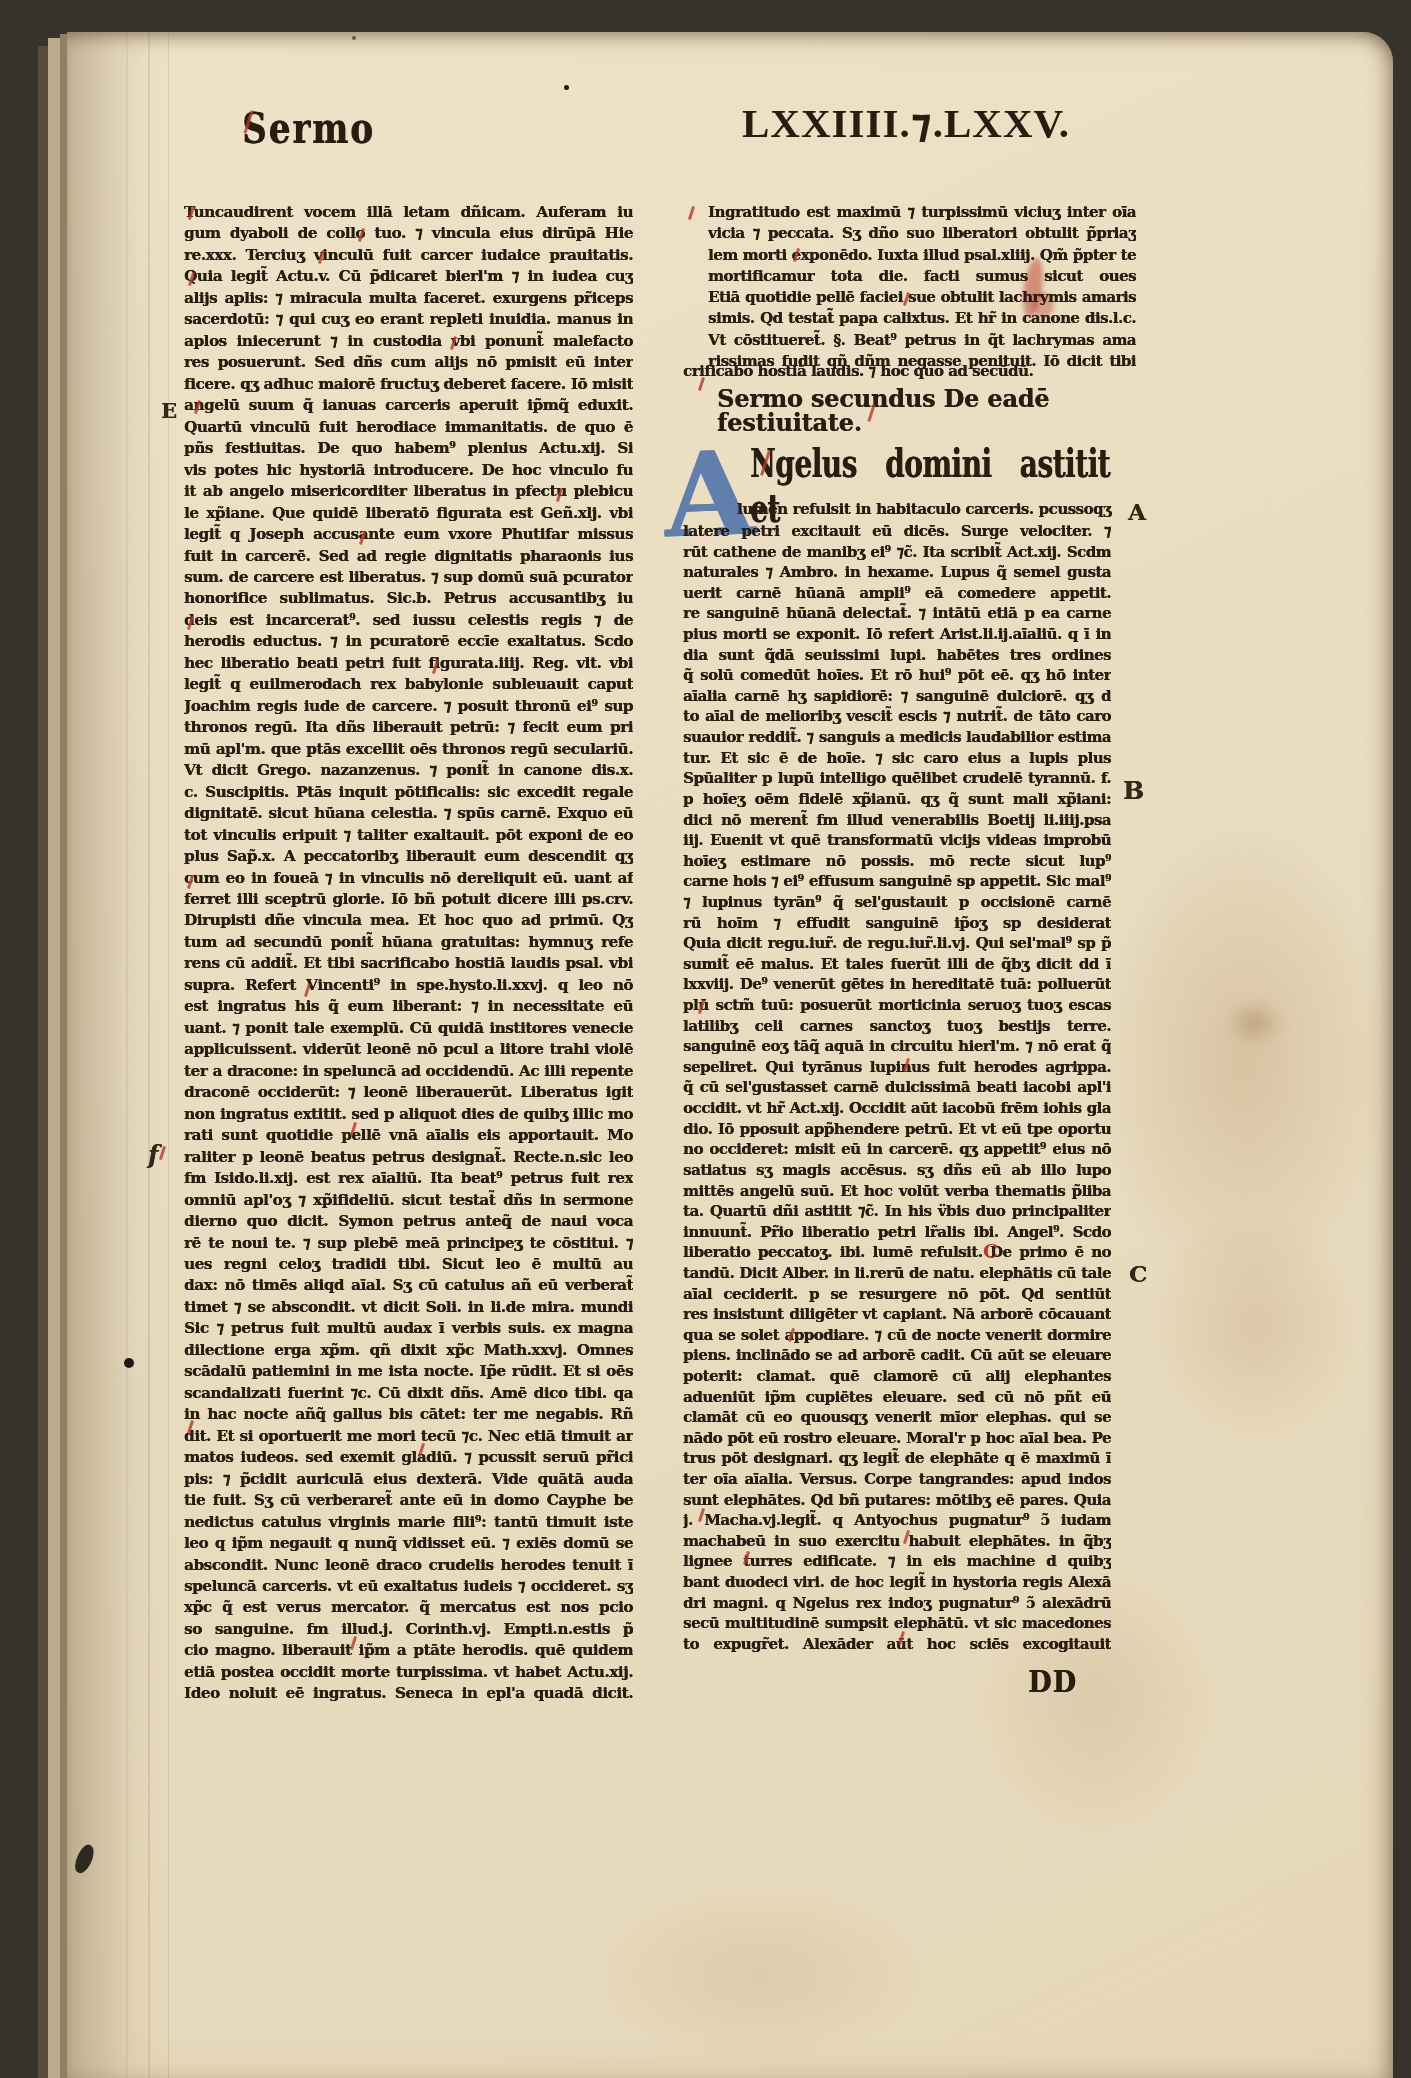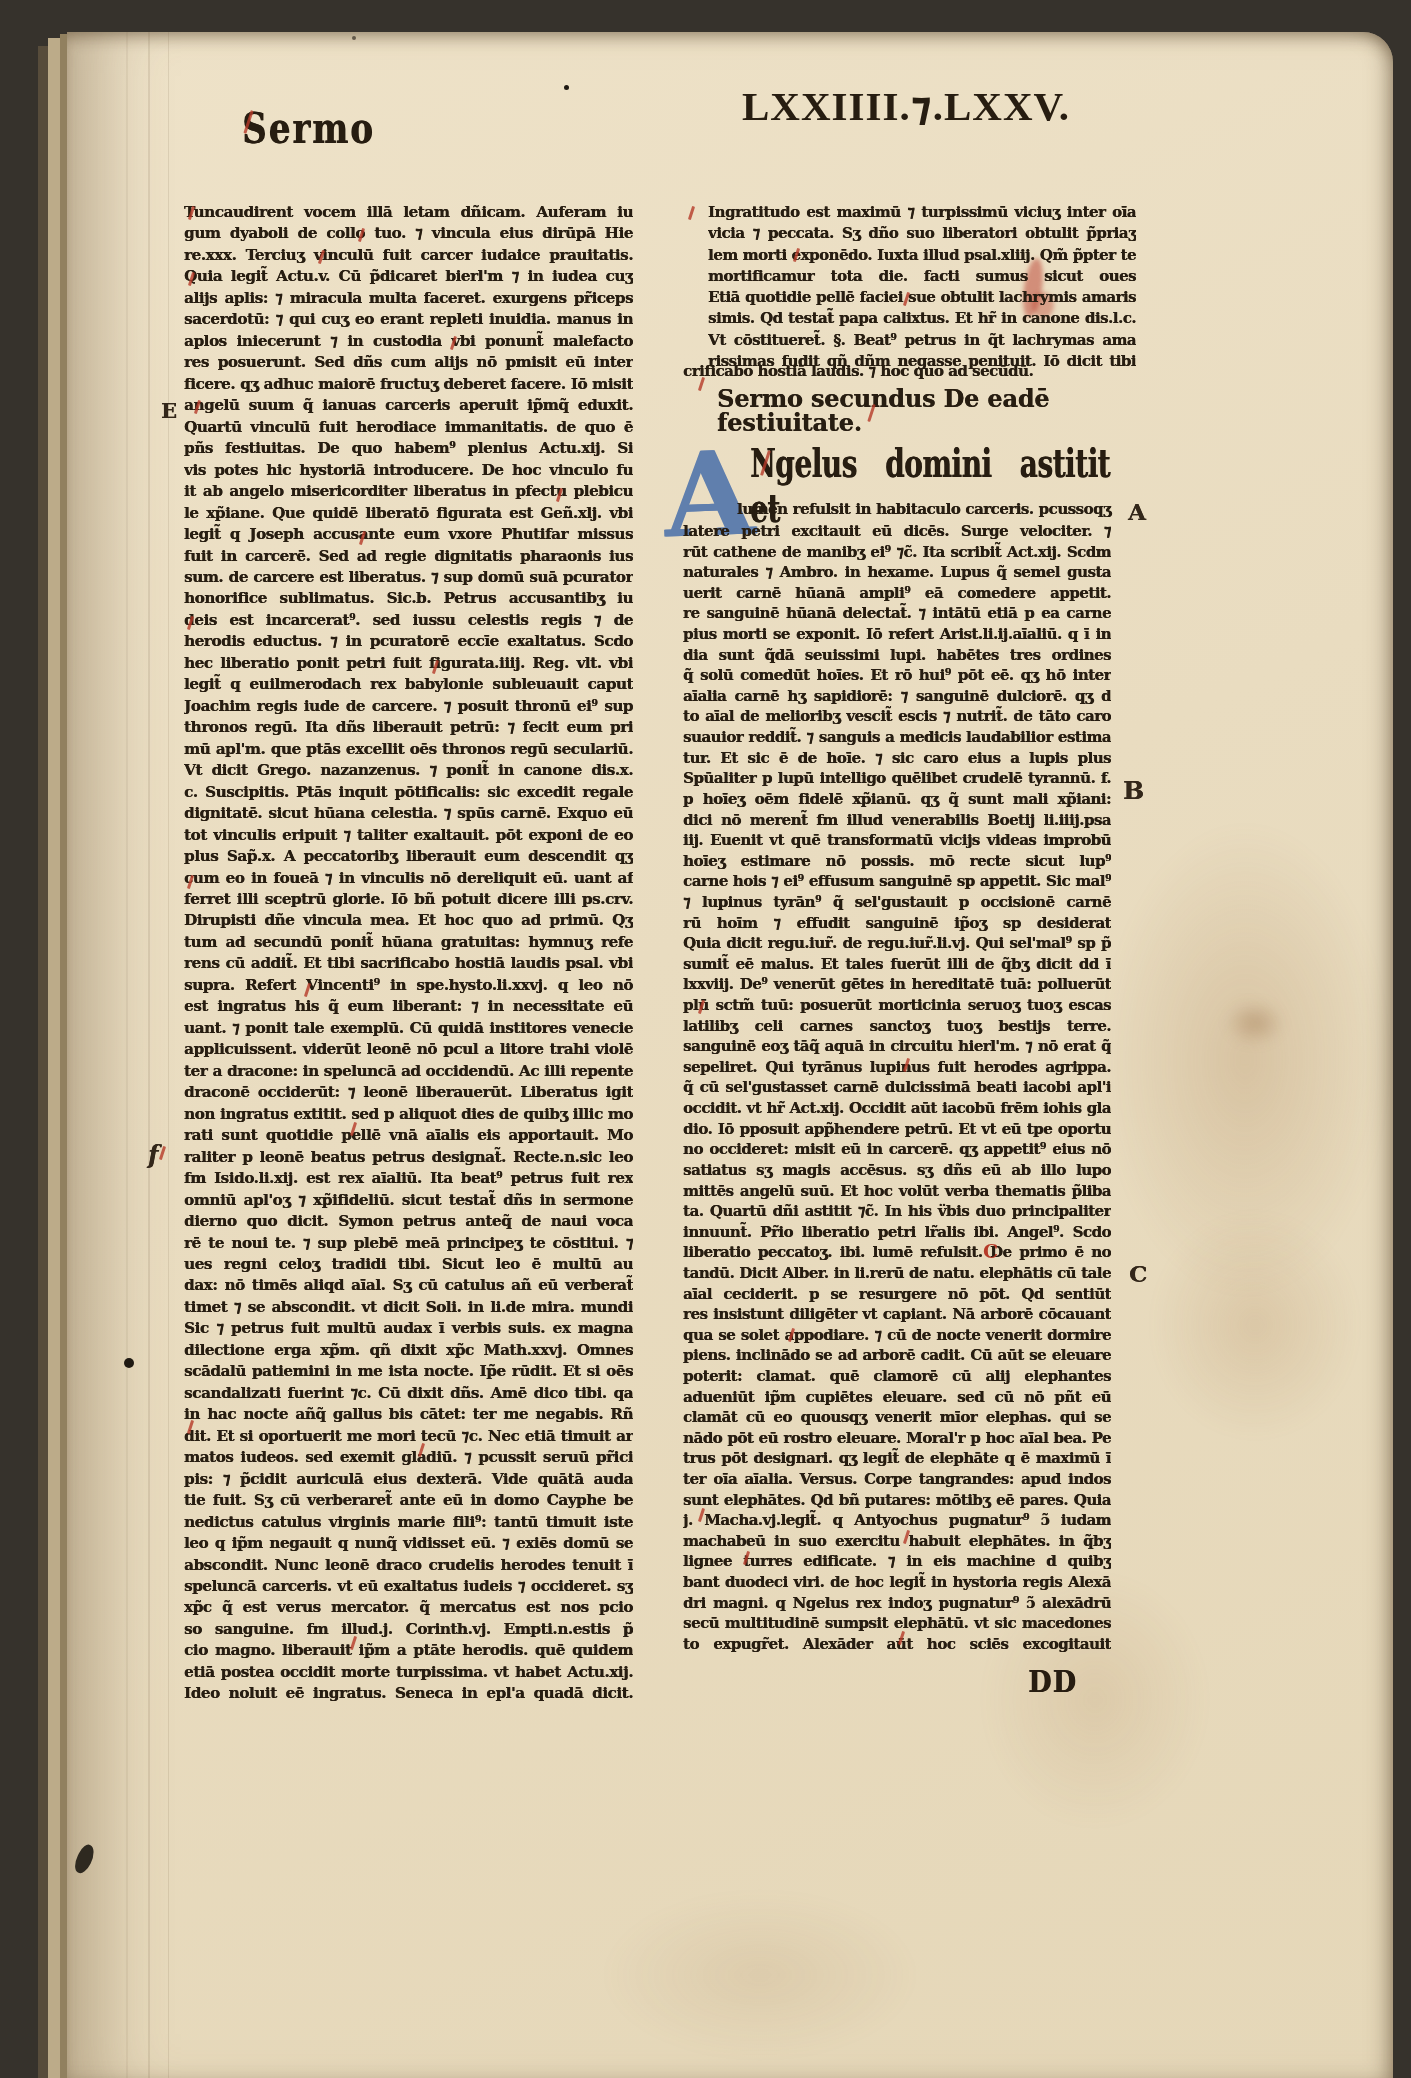--- a/index.html
+++ b/index.html
@@ -62,21 +62,21 @@
     font-size:116px;line-height:120px;font-weight:700;
     color:var(--initial_blue,#4d72ab);opacity:.88;
     transform:rotate(-2deg);text-shadow:1px 0 0 currentColor;
   }
   .running-left{
     left:242px;top:103px;font-size:34px;font-weight:700;letter-spacing:2px;
     color:var(--ink,#271d11);transform:scaleY(1.25);transform-origin:top left;
     text-shadow:.6px 0 0 currentColor;
   }
   .running-right{
-    left:742px;top:82px;font-size:41px;font-weight:600;letter-spacing:1px;
+    left:742px;top:99px;font-size:41px;font-weight:600;letter-spacing:1px;
     font-family:"Liberation Serif","DejaVu Serif","DejaVu Sans",serif;
     color:var(--ink,#271d11);
   }
   .mgn{color:#33271a;font-weight:700;text-shadow:.3px 0 0 currentColor;}
   .sig{
     left:1028px;top:1664px;font-size:27px;font-weight:700;letter-spacing:1px;
     color:var(--ink,#271d11);transform:scaleY(1.1);transform-origin:top left;
     text-shadow:.5px 0 0 currentColor;
   }
   .rt{width:3px;height:14px;background:var(--rubric_red,#b53a28);
@@ -129,21 +129,21 @@
       <div class="ln">pñs festiuitas. De quo habem⁹ plenius Actu.xij. Si</div>
       <div class="ln">vis potes hic hystoriā introducere. De hoc vinculo fu</div>
       <div class="ln">it ab angelo misericorditer liberatus in pfectu plebicu</div>
       <div class="ln">le xp̃iane. Que quidē liberatō figurata est Geñ.xlj. vbi</div>
       <div class="ln">legit̃ q Joseph accusante eum vxore Phutifar missus</div>
       <div class="ln">fuit in carcerē. Sed ad regie dignitatis pharaonis ius</div>
       <div class="ln">sum. de carcere est liberatus. ⁊ sup domū suā pcurator</div>
       <div class="ln">honorifice sublimatus. Sic.b. Petrus accusantibʒ iu</div>
       <div class="ln">deis est incarcerat⁹. sed iussu celestis regis ⁊ de carcere</div>
       <div class="ln">herodis eductus. ⁊ in pcuratorē eccīe exaltatus. Scdo</div>
-      <div class="ln">hec liberatio ponit petri fuit figurata.iiij. Reg. vlt. vbi</div>
+      <div class="ln">hec liberatio beati petri fuit figurata.iiij. Reg. vlt. vbi</div>
       <div class="ln">legit̃ q euilmerodach rex babylonie subleuauit caput</div>
       <div class="ln">Joachim regis iude de carcere. ⁊ posuit thronū ei⁹ sup</div>
       <div class="ln">thronos regū. Ita dñs liberauit petrū: ⁊ fecit eum pri</div>
       <div class="ln">mū apl'm. que ptās excellit oēs thronos regū seculariū.</div>
       <div class="ln">Vt dicit Grego. nazanzenus. ⁊ ponit̃ in canone dis.x.</div>
       <div class="ln">c. Suscipitis. Ptās inquit pōtificalis: sic excedit regale</div>
       <div class="ln">dignitatē. sicut hūana celestia. ⁊ spūs carnē. Exquo eū</div>
       <div class="ln">tot vinculis eripuit ⁊ taliter exaltauit. pōt exponi de eo</div>
       <div class="ln">plus Sap̃.x. A peccatoribʒ liberauit eum descendit qʒ</div>
       <div class="ln">cum eo in foueā ⁊ in vinculis nō dereliquit eū. uant af</div>

